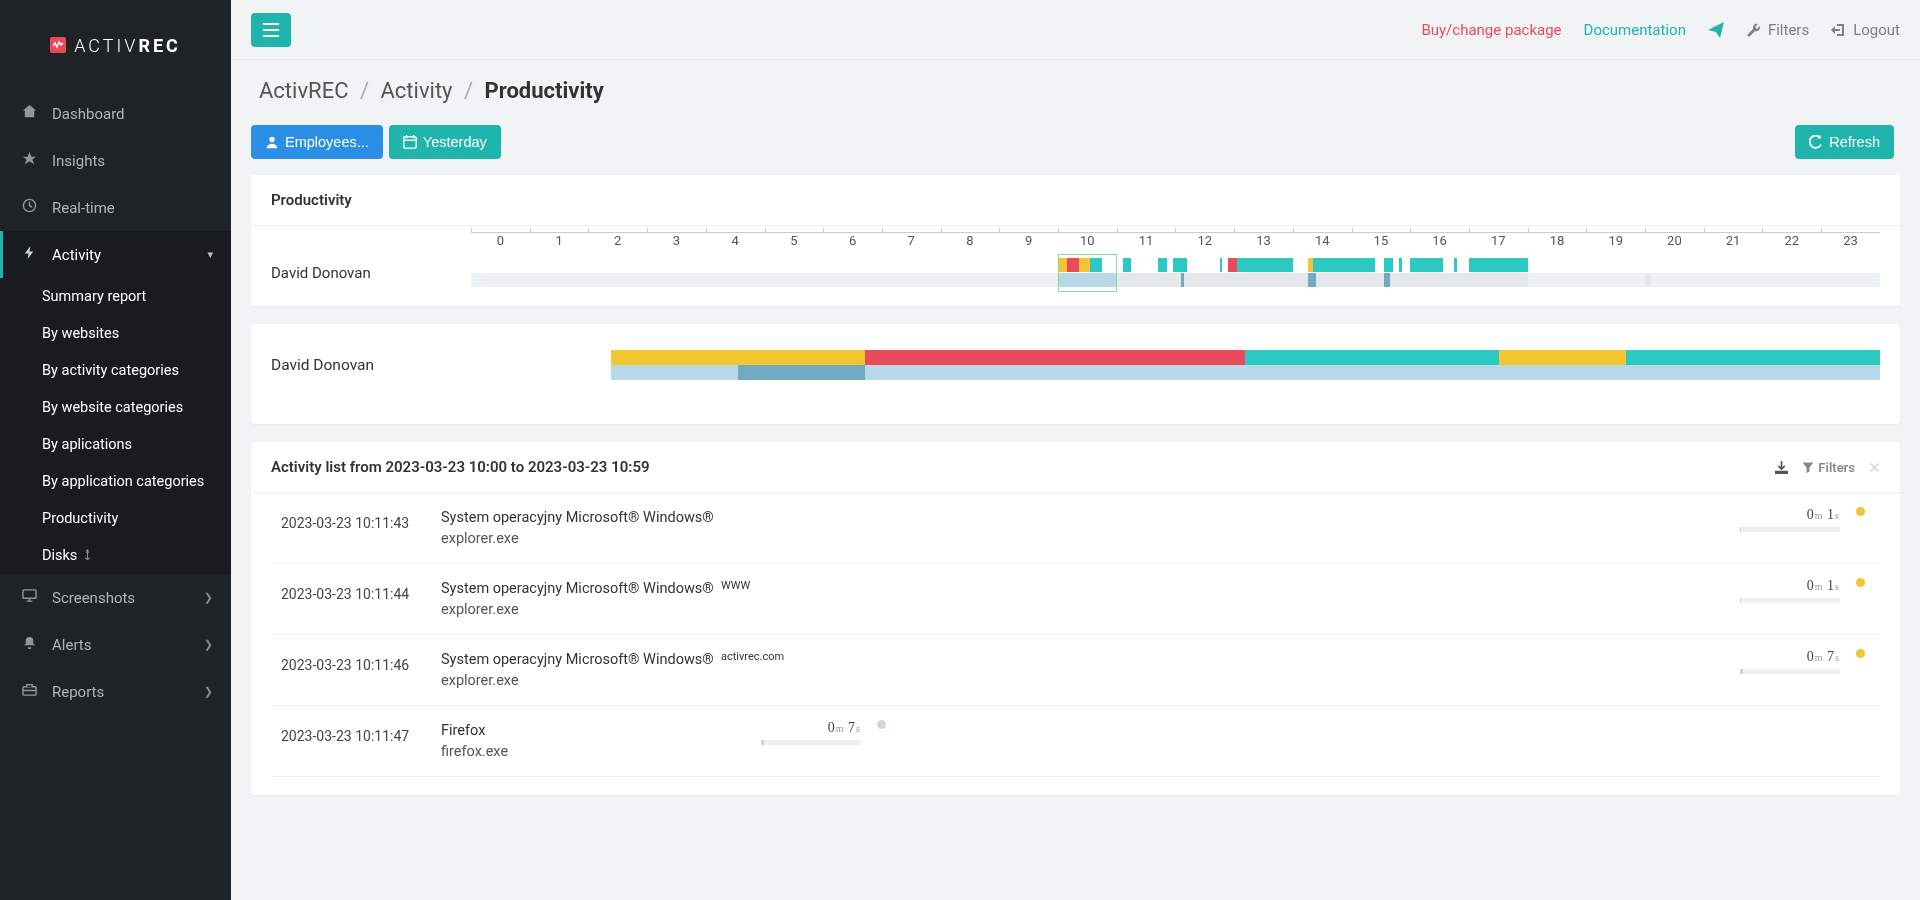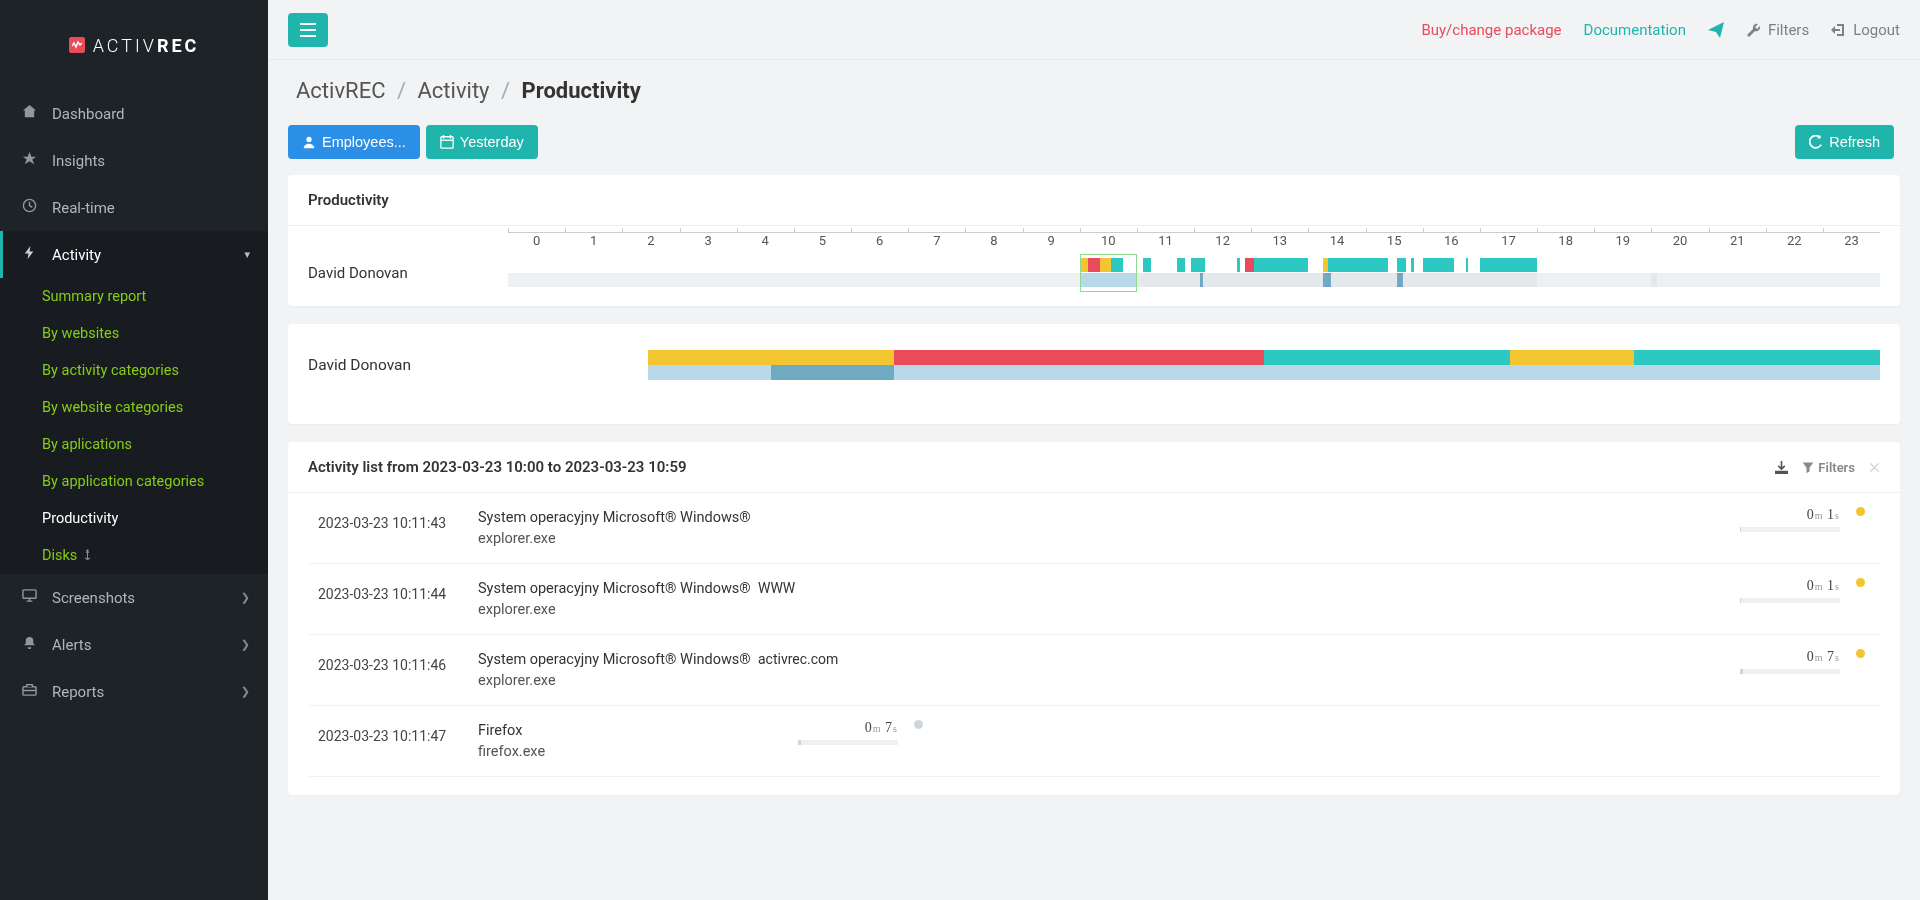--- a/index.html
+++ b/index.html
@@ -1,37 +1,37 @@
 <!DOCTYPE html>
 <html><head>
 <meta charset="utf-8">
 <style>
 * { box-sizing: border-box; margin: 0; padding: 0; }
 body { font-family: -apple-system, BlinkMacSystemFont, "Segoe UI", Roboto, "Helvetica Neue", Arial, sans-serif; background: #f1f3f5; color: #333; overflow-x: hidden; }
 
 .layout { display: flex; min-height: 100vh; }
 
 
-.sidebar { width: 268px; background: #1e2328; color: #b0b5ba; flex-shrink: 0; }
+.sidebar { width: 231px; background: #1e2328; color: #b0b5ba; flex-shrink: 0; }
 .logo { height: 90px; display: flex; align-items: center; justify-content: center; font-size: 18px; font-weight: 300; letter-spacing: 3px; color: #fff; }
 .logo .icon { width: 16px; height: 16px; background: #e94b5b; margin-right: 8px; display: inline-flex; align-items: center; justify-content: center; border-radius: 2px;}
 .logo .icon svg { width: 10px; height: 10px; }
 .logo .bold { font-weight: 700; }
 
 .nav { list-style: none; }
 .nav-item { }
 .nav-item > a { display: flex; align-items: center; padding: 14px 22px; color: #b0b5ba; text-decoration: none; font-size: 15px; position: relative; }
 .nav-item > a .nav-icon { width: 26px; margin-right: 4px; opacity: 0.8; }
 .nav-item.active > a { color: #fff; background: #181c20; }
 .nav-item.active { border-left: 3px solid #1fb5ad; }
 .nav-item.active > a { padding-left: 19px; }
 .nav-item .chevron { position: absolute; right: 18px; font-size: 11px; opacity: 0.7; }
 
 .subnav { list-style: none; background: #181c20; }
-.subnav a { display: block; padding: 10px 22px 10px 42px; color: #84cc16; text-decoration: none; font-size: 14.5px; }
+.subnav a { display: block; padding: 10px 22px 10px 42px; color: #ffffff; text-decoration: none; font-size: 14.5px; }
 .subnav a.active { color: #fff; }
 
 
 .main { flex: 1; display: flex; flex-direction: column; min-width: 0; }
 
 
 .topbar { height: 60px; background: #f1f3f5; display: flex; align-items: center; padding: 0 20px; border-bottom: 1px solid #e5e7ea; }
 .hamburger { width: 40px; height: 34px; background: #1fb5ad; border: none; border-radius: 4px; color: #fff; font-size: 16px; cursor: pointer; display: flex; align-items: center; justify-content: center; }
 .topbar-spacer { flex: 1; }
 .top-link { font-size: 15px; text-decoration: none; margin-left: 22px; display: inline-flex; align-items: center; gap: 6px; cursor: pointer; }
@@ -91,21 +91,21 @@
 .stacked-row .bars { flex:1; }
 .bar { height: 15px; display:flex; margin-bottom: 0; }
 .bar .seg { height:100%; }
 
 
 .alist { }
 .arow { display:flex; align-items:flex-start; border-bottom: 1px solid #f0f2f4; padding: 14px 0; }
 .arow .acol-time { width: 170px; font-size: 14px; color: #444; padding-left: 10px; padding-top:8px;}
 .arow .acol-app { width: 280px; font-size: 14.5px; color: #333; line-height: 1.45; }
 .arow .acol-app .exe { color: #555; }
-.arow .acol-title { flex:1; font-size: 14px; color: #333; line-height:1.45; padding-right: 20px; word-break: break-all;}
+.arow .acol-title { flex:1; font-size: 11px; color: #333; line-height:1.45; padding-right: 20px; word-break: break-all;}
 .arow .acol-dur { width: 140px; text-align: right; font-size: 14px; color: #444; font-family: Liberation Serif, serif; }
 .arow .acol-dur .durbar { margin-top:4px; height:5px; background:#eef1f3; width:100px; margin-left:auto; position:relative;}
 .arow .acol-dur .durbar > span{ position:absolute; left:0; top:0; bottom:0; background:#cfd6db;}
 .arow .acol-dur .sub{font-size:10px; color:#999; vertical-align: baseline; margin: 0 1px;}
 .arow .acol-dot { width: 40px; display:flex; align-items:center; justify-content:center; }
 .dot { width: 9px; height: 9px; border-radius: 50%; }
 .dot.yellow { background: #f3c530; }
 .dot.grey { background: #cfd6db; }
 
 </style>

